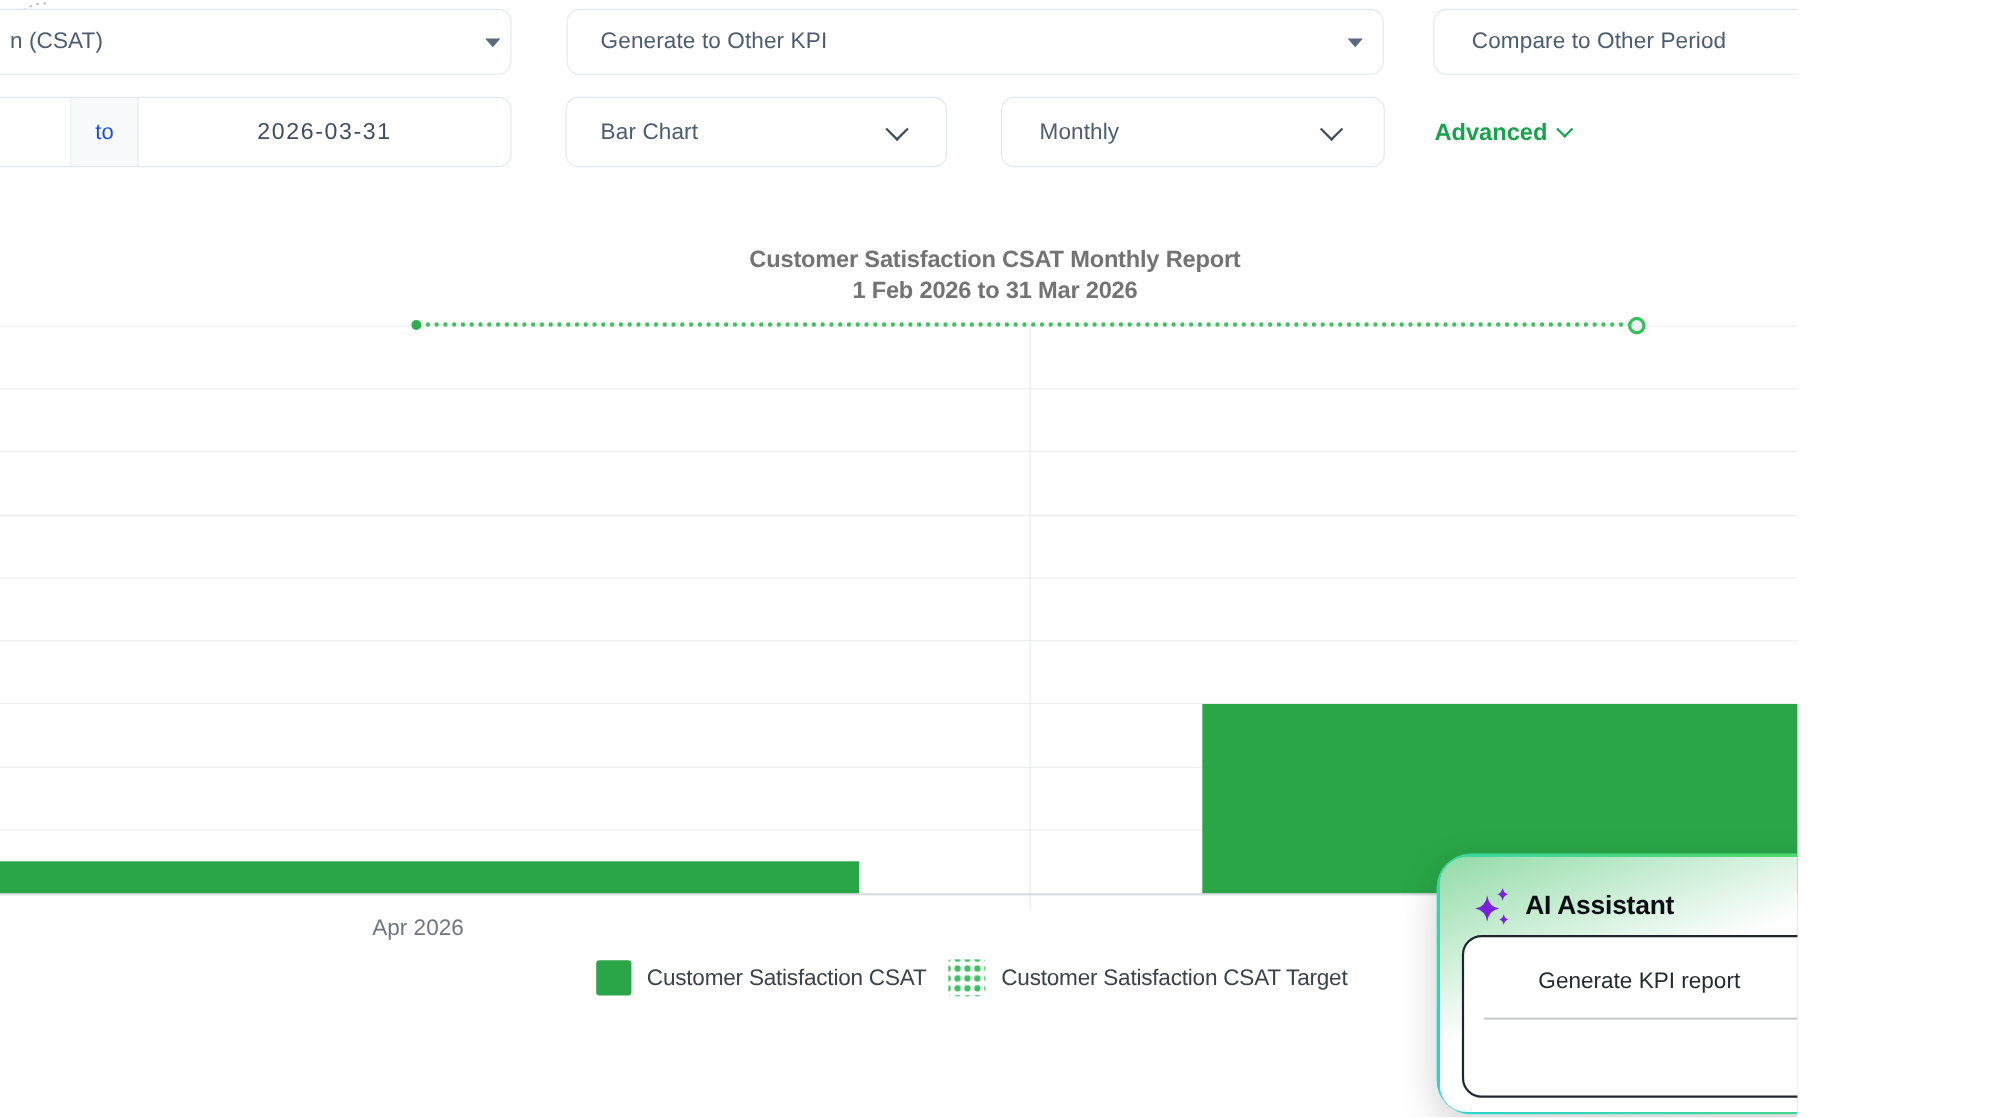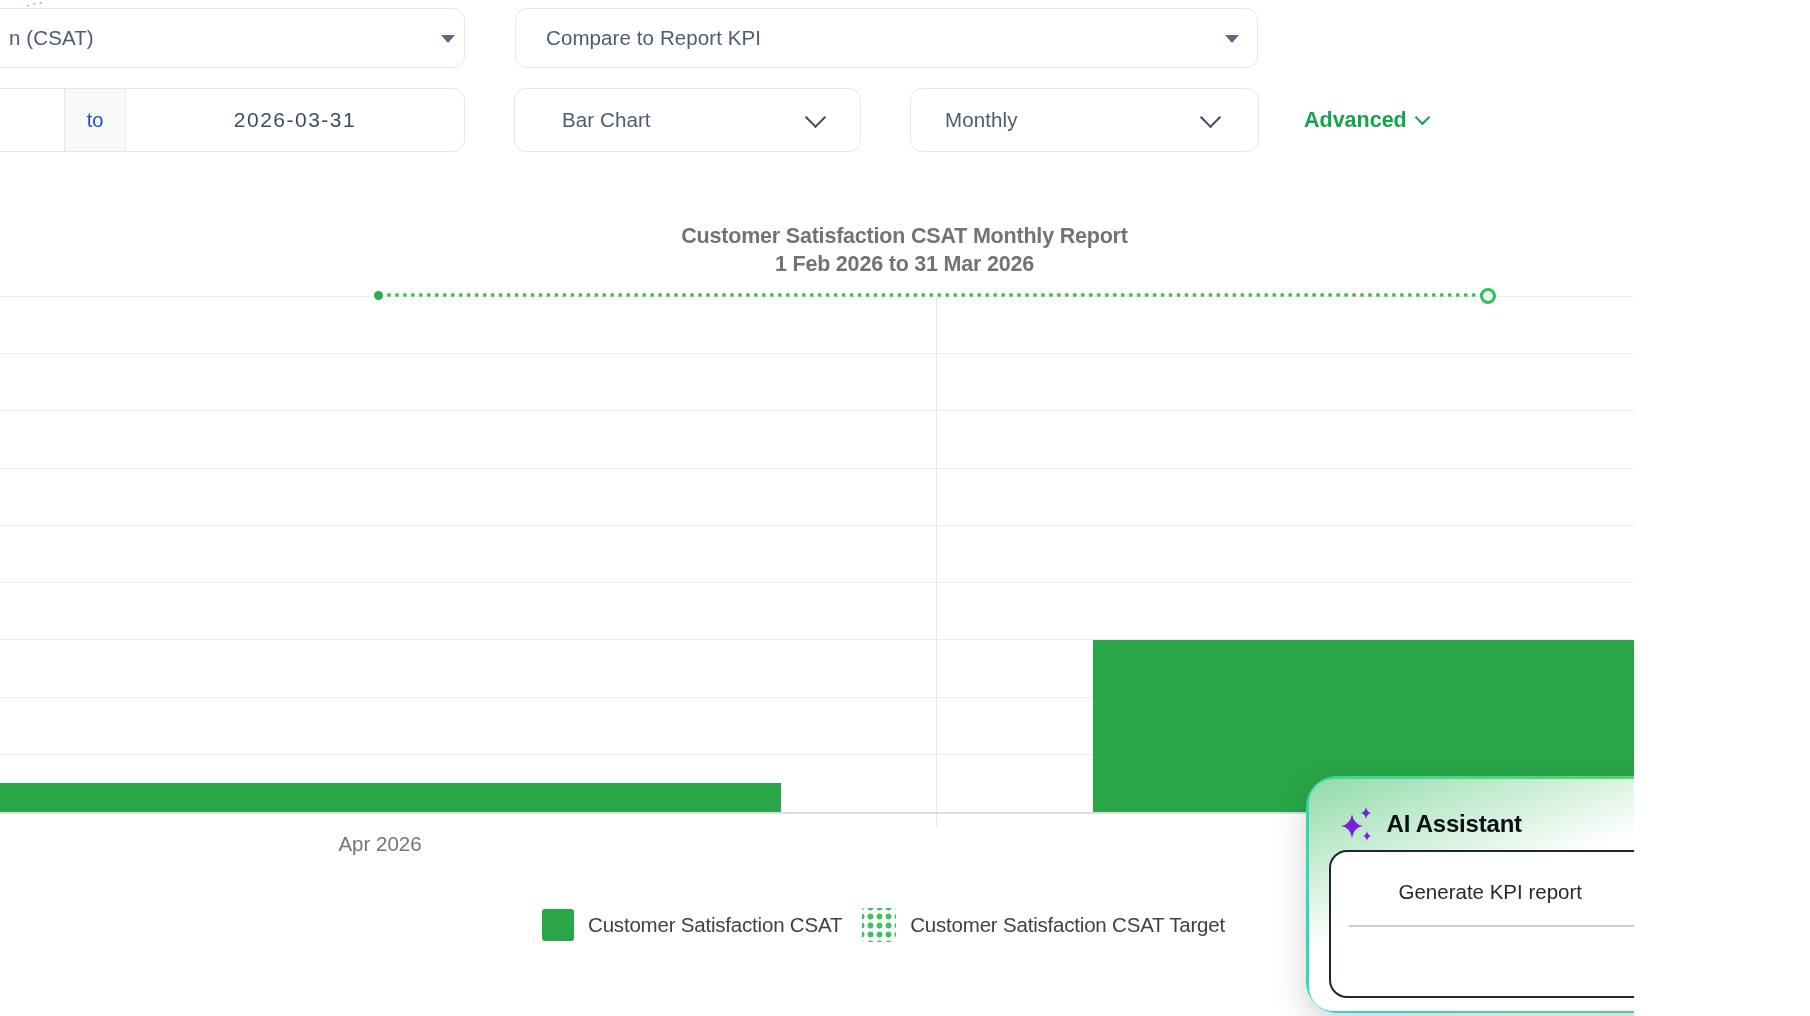--- a/index.html
+++ b/index.html
@@ -30,21 +30,21 @@
   .target-line{position:absolute;left:379px;top:293px;width:1106px;height:0;border-top:4.5px dotted #3fc163;}
   .target-start-dot{position:absolute;left:374px;top:291px;width:9px;height:9px;border-radius:50%;background:#2fae4e;}
   .target-end-circle{position:absolute;left:1480px;top:288px;width:10px;height:10px;border-radius:50%;border:3.5px solid #35c05c;background:#eef0f0;}
   .x-label{position:absolute;left:280px;top:832px;width:200px;text-align:center;color:#70777e;font-size:20.5px;}
 
   .tooltip{position:absolute;left:957px;top:618px;width:526px;height:43px;background:rgba(64,66,68,.88);border-radius:10px;display:flex;align-items:center;padding-left:16px;box-sizing:border-box;z-index:3;box-shadow:0 3px 8px rgba(0,0,0,.25);}
   .tooltip .tail{position:absolute;right:-7px;top:14px;width:15px;height:15px;background:rgba(64,66,68,.92);transform:rotate(45deg);border-radius:3px;}
   .tt-swatch{width:23px;height:23px;background:#3aa75a;border:2.5px solid #90d6a5;box-sizing:border-box;margin-right:9px;flex:none;}
   .tt-text{color:#fff;font-size:20px;font-weight:600;letter-spacing:-.2px;white-space:nowrap;}
 
-  .legend{position:absolute;left:0;top:872px;width:1767px;display:flex;justify-content:center;align-items:center;gap:20px;margin-top:36px;}
+  .legend{position:absolute;left:0;top:872px;width:1767px;display:flex;justify-content:center;align-items:center;gap:20px;}
   .legend-item{display:flex;align-items:center;gap:14px;cursor:pointer;}
   .lg-solid{width:32px;height:32px;background:#2aa648;border-radius:3px;}
   .lg-dotted{width:34px;height:34px;border-radius:3px;background-image:radial-gradient(circle,#3fc163 2.7px,transparent 3.3px);background-size:9px 9px;background-position:4px 4px;}
   .lg-label{color:#3b4249;font-size:20.5px;font-weight:500;letter-spacing:-.2px;}
 
   
   .ai-wrap{position:absolute;left:1306px;top:776px;width:502px;height:237px;border-radius:31px;padding:2.5px;background:linear-gradient(45deg,#2cd4cf,#4fd870 70%);box-sizing:border-box;box-shadow:0 12px 34px rgba(0,0,0,.18);z-index:5;}
   .ai-panel{position:relative;width:100%;height:100%;border-radius:24px;background:linear-gradient(160deg,rgba(56,189,96,.55) 0%,rgba(255,255,255,0) 42%),#fff;overflow:hidden;}
   .ai-header{position:absolute;left:30px;top:26px;display:flex;align-items:center;gap:12px;}
   .ai-title{color:#0b0f14;font-size:24px;font-weight:700;letter-spacing:-.2px;}
@@ -65,33 +65,36 @@
   <svg class="corner-svg" style="left:1740px;top:0" width="70" height="60">
     <path d="M 12 2 A 44 44 0 0 1 55 47" fill="none" stroke="#b6bcc4" stroke-width="1.6" stroke-dasharray="2.5 4"></path>
   </svg>
 
   <div class="ctl-box" style="left:-60px;top:8px;width:525px;height:60px;">
     <span class="ctl-text" style="left:68px;">n (CSAT)</span>
     <span class="caret-down" style="left:500px;"></span>
   </div>
 
   <div class="ctl-box" style="left:515px;top:8px;width:743px;height:60px;">
-    <span class="ctl-text" style="left:30px;">Compare to Report KPI</span>
+    <span class="ctl-text" style="left:30px;">Generate to Other KPI</span>
     <span class="caret-down" style="left:709px;"></span>
   </div>
 
+  <div class="ctl-box" style="left:1303px;top:8px;width:449px;height:60px;">
+    <span class="ctl-text" style="left:34px;">Compare to Other Period</span>
+  </div>
 
   <div class="date-group">
     <div class="seg-from"></div>
     <div class="seg-to">to</div>
     <div class="seg-end">2026-03-31</div>
   </div>
 
   <div class="ctl-box" style="left:514px;top:88px;width:347px;height:64px;">
-    <span class="ctl-text" style="left:47px;">Bar Chart</span>
+    <span class="ctl-text" style="left:31px;">Bar Chart</span>
     <span class="chev" style="left:293px;"></span>
   </div>
 
   <div class="ctl-box" style="left:910px;top:88px;width:349px;height:64px;">
     <span class="ctl-text" style="left:34px;">Monthly</span>
     <span class="chev" style="left:292px;"></span>
   </div>
 
   <div class="advanced">
     <span>Advanced</span>

